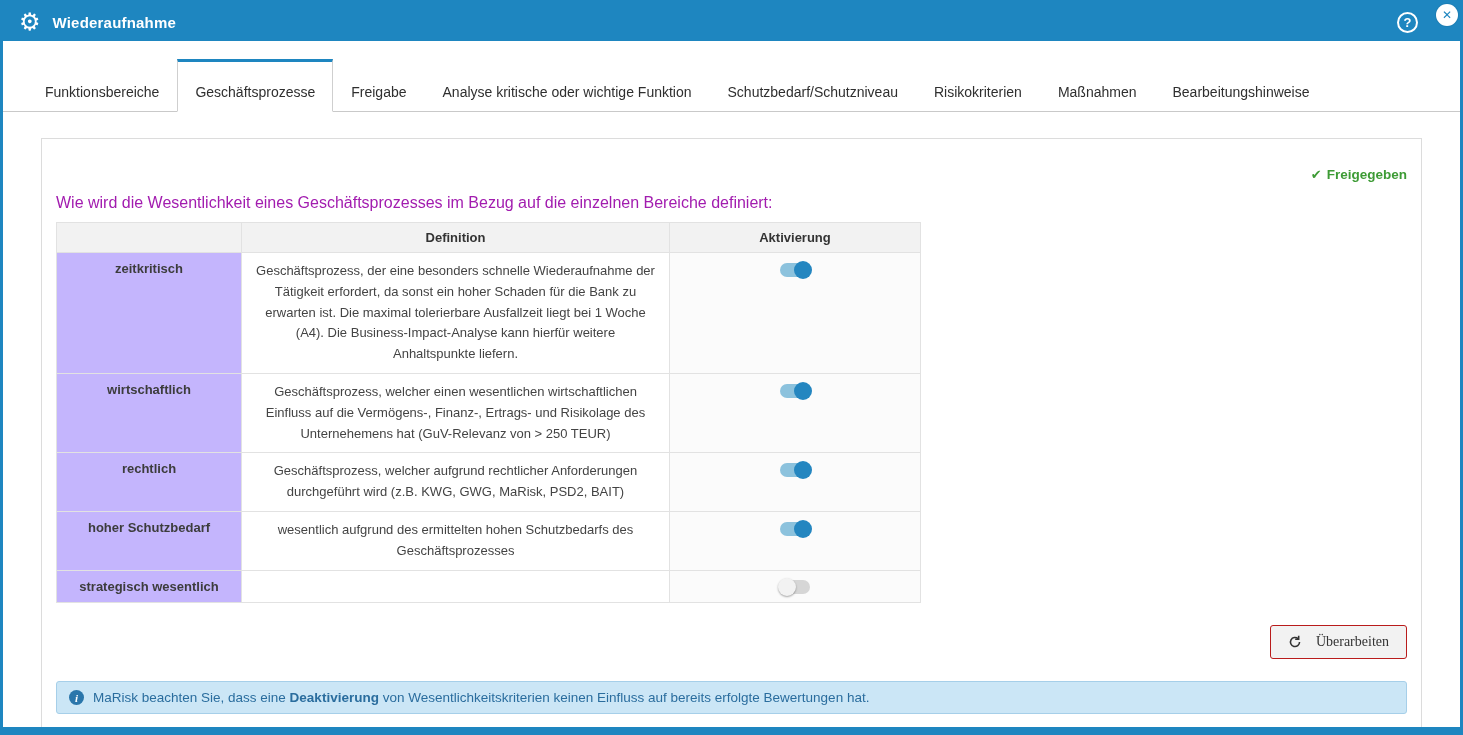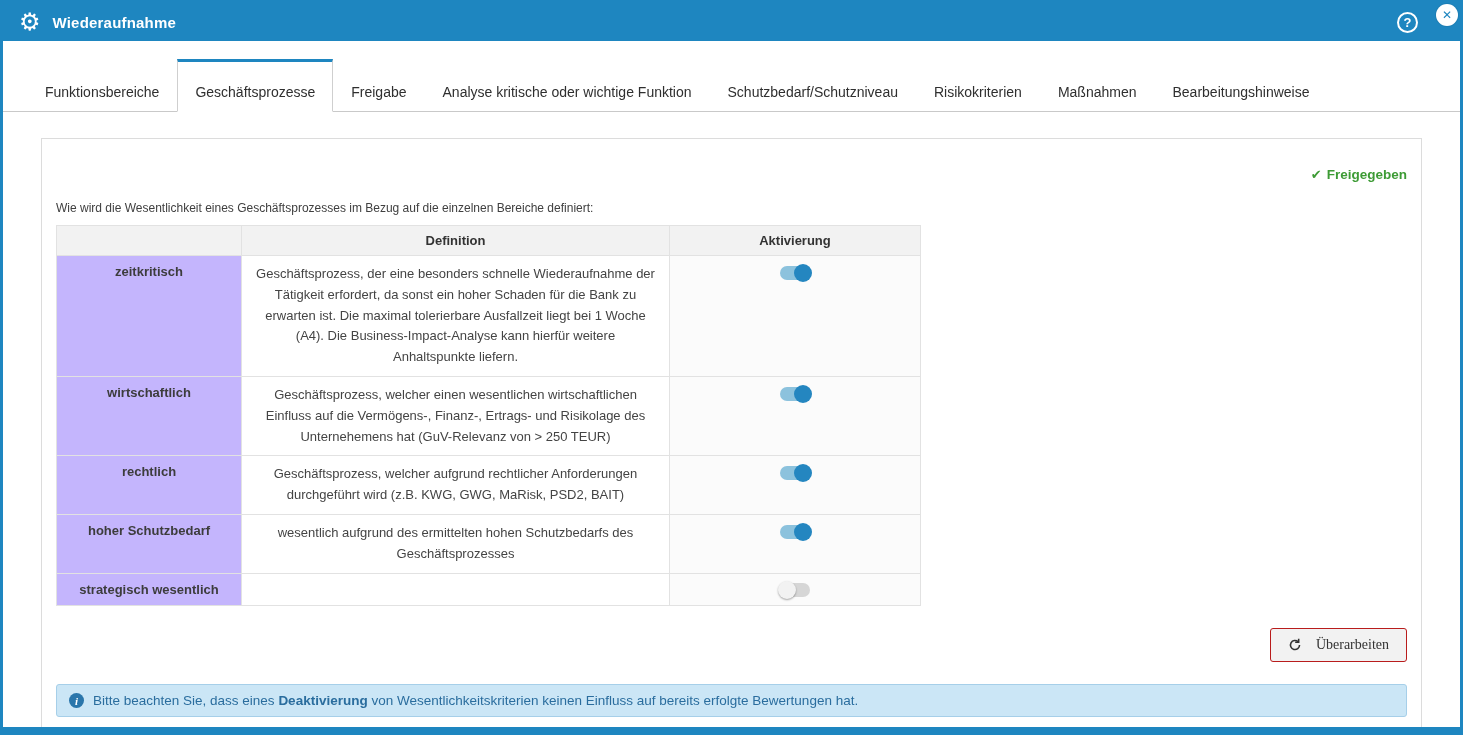--- a/index.html
+++ b/index.html
@@ -71,21 +71,21 @@
   .panel-header {
     background: #f5f5f5;
     border-bottom: 1px solid #dcdcdc;
     padding: 8px 14px;
     font-size: 15px; color: #333;
   }
   .panel-body { padding: 12px 12px 30px 12px; }
   .status-line { text-align: right; padding: 14px 2px 10px 0; }
   .status-badge { font-size: 13.5px; font-weight: bold; color: #3d9b35; }
   .check-icon { margin-right: 5px; font-size: 13px; }
-  .intro { font-size: 12px; color: #404040; margin: 8px 0 10px 2px; }
+  .intro { font-size: 16px; color: #a21caf; margin: 1px 0 10px 2px; }
   
   table.criteria {
     border-collapse: collapse;
     margin-left: 2px;
     font-size: 13px; color: #444;
     width: 864px;
     table-layout: fixed;
   }
   table.criteria th, table.criteria td {
     border: 1px solid #e2e2e2;
@@ -265,19 +265,19 @@
                 <path d="M13.2 8a5.2 5.2 0 1 1-1.6-3.75" fill="none" stroke="#333" stroke-width="1.8"></path>
                 <path d="M12.2 0.8 v4 h-4" fill="none" stroke="#333" stroke-width="1.8"></path>
               </svg>
             </span>
             <span>Überarbeiten</span>
           </button>
         </div>
 
         <div class="notice">
           <span class="info-icon">i</span>
-          <span><span>Bitte beachten Sie, dass eines </span><b>Deaktivierung</b><span> von Wesentlichkeitskriterien keinen Einfluss auf bereits erfolgte Bewertungen hat.</span></span>
+          <span><span>MaRisk beachten Sie, dass eine </span><b>Deaktivierung</b><span> von Wesentlichkeitskriterien keinen Einfluss auf bereits erfolgte Bewertungen hat.</span></span>
         </div>
 
       </div>
     </section>
   </div>
 </div>
 
 </body></html>

